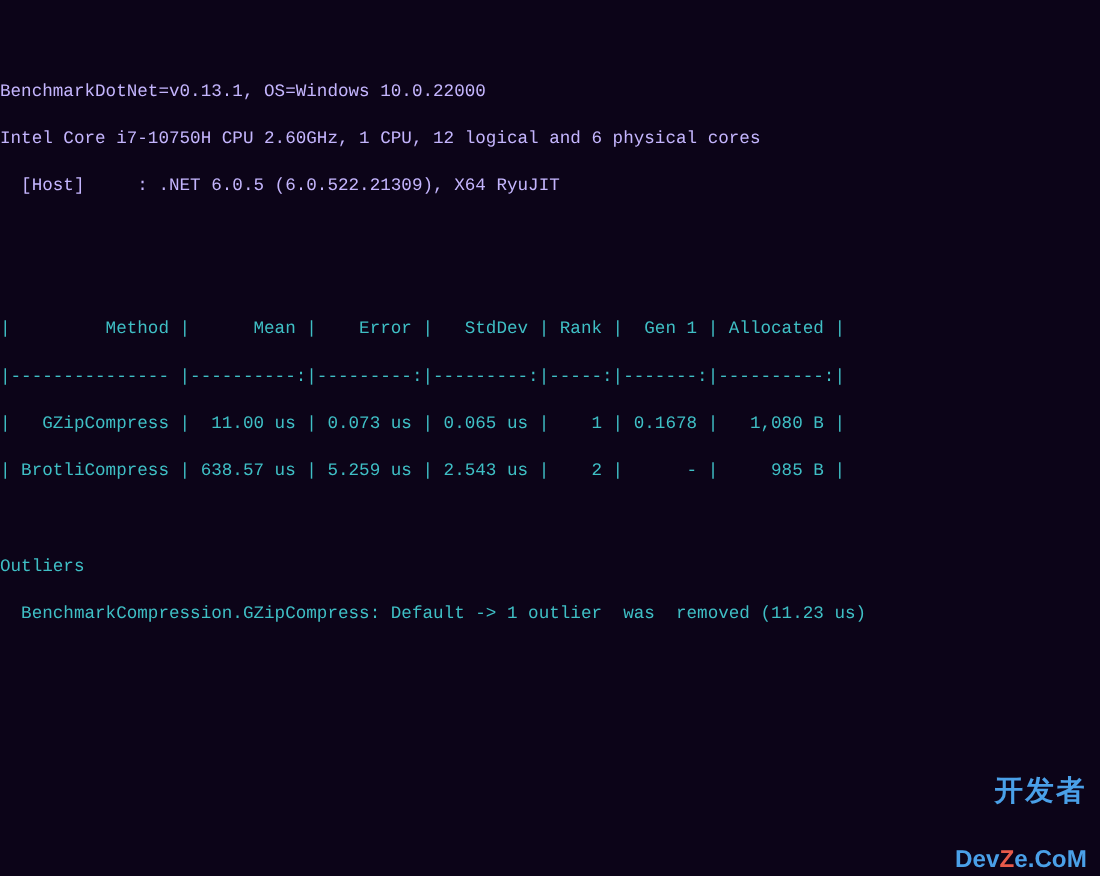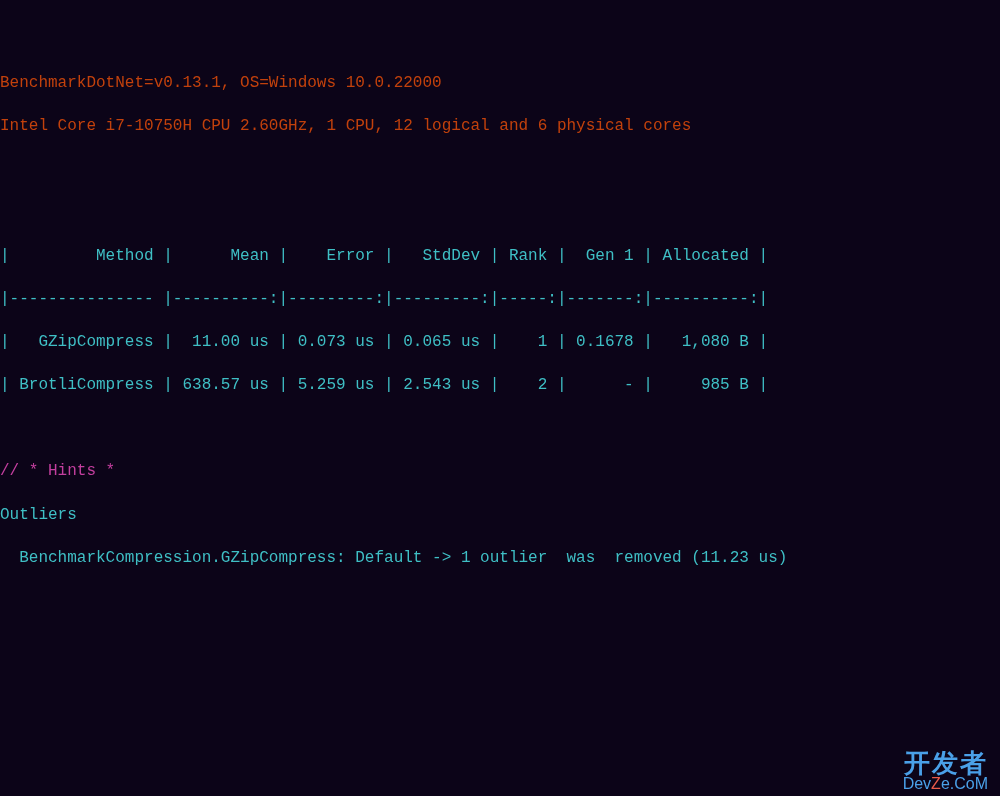--- a/index.html
+++ b/index.html
@@ -11,61 +11,62 @@
       font-size: 16px;
       line-height: 1.35;
       overflow: hidden;
       position: relative;
     }
     .terminal {
       padding: 8px 0 0 0;
       white-space: pre;
     }
     .yellow { color: #c7c32a; }
-    .green { color: #c2410c; }
+    .green { color: #c4b5fd; }
     .cyan { color: #3fbfc5; }
     .magenta { color: #c43f9f; }
     .watermark {
       position: absolute;
       right: 12px;
       bottom: 4px;
       text-align: right;
       font-family: Arial, sans-serif;
       pointer-events: none;
     }
     .wm-cn {
       color: #4aa0e8;
       font-size: 26px;
       font-weight: bold;
       letter-spacing: 2px;
       line-height: 1;
     }
     .wm-en {
       color: #4aa0e8;
-      font-size: 16px;
-      font-weight: normal;
+      font-size: 22px;
+      font-weight: bold;
       line-height: 1;
+      margin-top: 39px;
     }
     .wm-en .z-red { color: #e85a4a; }
   </style>
 </head>
 <body>
 
 <div class="terminal">
 <div>&nbsp;</div>
 <div class="green">BenchmarkDotNet=v0.13.1, OS=Windows 10.0.22000</div>
 <div class="green">Intel Core i7-10750H CPU 2.60GHz, 1 CPU, 12 logical and 6 physical cores</div>
+<div class="green">  [Host]     : .NET 6.0.5 (6.0.522.21309), X64 RyuJIT</div>
 <div>&nbsp;</div>
 <div>&nbsp;</div>
 <div class="cyan">|         Method |      Mean |    Error |   StdDev | Rank |  Gen 1 | Allocated |</div>
 <div class="cyan">|--------------- |----------:|---------:|---------:|-----:|-------:|----------:|</div>
 <div class="cyan">|   GZipCompress |  11.00 us | 0.073 us | 0.065 us |    1 | 0.1678 |   1,080 B |</div>
 <div class="cyan">| BrotliCompress | 638.57 us | 5.259 us | 2.543 us |    2 |      - |     985 B |</div>
 <div>&nbsp;</div>
-<div class="magenta">// * Hints *</div>
 <div class="cyan">Outliers</div>
 <div class="cyan">  BenchmarkCompression.GZipCompress: Default -&gt; 1 outlier  was  removed (11.23 us)</div>
 <div>&nbsp;</div>
 
 
 
 
 
 
 

